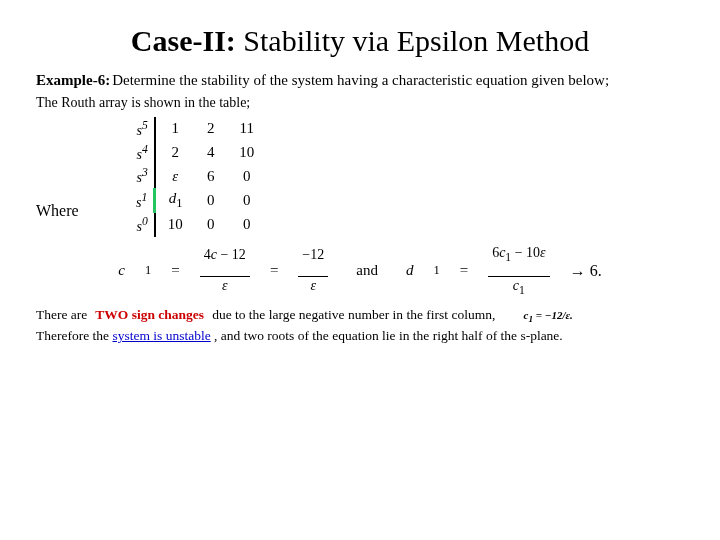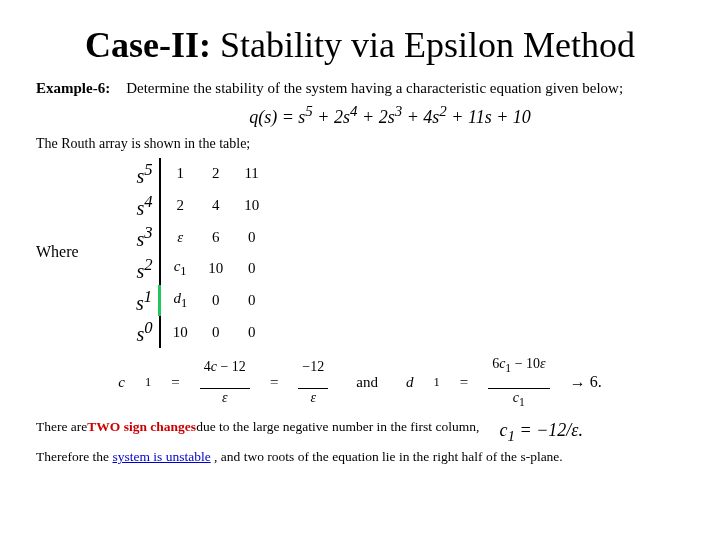--- a/index.html
+++ b/index.html
@@ -13,33 +13,33 @@
       overflow: hidden;
       position: relative;
     }
     .page {
       width: 720px;
       height: 540px;
       padding: 24px 36px 16px 36px;
       position: relative;
     }
     .title {
-      font-size: 36px;
+      font-size: 30px;
       font-weight: normal;
       margin-bottom: 14px;
       color: #000;
       text-align: center;
     }
     .title-bold {
       font-weight: bold;
     }
     .example-line {
       display: flex;
       align-items: center;
-      gap: 16px;
+      gap: 2px;
       margin-bottom: 6px;
     }
     .routh-label {
       font-size: 14px;
       margin-bottom: 6px;
     }
     .table-area {
       display: flex;
       align-items: flex-start;
       margin-left: 10px;
@@ -93,40 +93,37 @@
       margin-top: 2px;
     }
     .red { color: #cc0000; }
     .blue { color: #0000cc; }
     .bold { font-weight: bold; }
     .formula-center {
       text-align: center;
       margin: 4px 0 4px 60px;
     }
     
-    .s-col { font-style: italic; font-size: 20px; }
+    .s-col { font-style: italic; font-size: 14px; }
   </style>
 </head>
 <body>
 
 <div class="page">
 
   <div class="title">
     <span class="title-bold">Case-II:</span>
     <span> Stability via Epsilon Method</span>
   </div>
 
   <div class="example-line">
     <span class="bold">Example-6:</span>
     <span>  Determine the stability of the system having a characteristic equation given below;</span>
   </div>
 
-  <div class="formula-center" style="font-size:18px; font-style:italic; margin-bottom:8px;">
-    <i>q</i>(<i>s</i>) = <i>s</i><sup>5</sup> + 2<i>s</i><sup>4</sup> + 2<i>s</i><sup>3</sup> + 4<i>s</i><sup>2</sup> + 11<i>s</i> + 10
-  </div>
 
   <div class="routh-label">The Routh array is shown in the table;</div>
 
   <div style="display:flex; align-items:flex-start;">
 
     <div style="width:80px; padding-top:85px;">
       <span class="where-label">Where</span>
     </div>
 
     <div class="table-area">
@@ -141,26 +138,20 @@
           <tr>
             <td class="s-col row-label"><i>s</i><sup>4</sup></td>
             <td style="border-left:2px solid #000; padding-left:12px;">2</td>
             <td>4</td>
             <td>10</td>
           </tr>
           <tr>
             <td class="s-col row-label"><i>s</i><sup>3</sup></td>
             <td style="border-left:2px solid #000; padding-left:12px;"><i>ε</i></td>
             <td>6</td>
-            <td>0</td>
-          </tr>
-          <tr>
-            <td class="s-col row-label"><i>s</i><sup>2</sup></td>
-            <td style="border-left:2px solid #000; padding-left:12px;"><i>c</i><sub>1</sub></td>
-            <td>10</td>
             <td>0</td>
           </tr>
           <tr>
             <td class="s-col row-label"><i>s</i><sup>1</sup></td>
             <td style="border-left:3px solid #22c55e; padding-left:12px;"><i>d</i><sub>1</sub></td>
             <td>0</td>
             <td>0</td>
           </tr>
           <tr>
             <td class="s-col row-label"><i>s</i><sup>0</sup></td>
@@ -194,25 +185,25 @@
       <sub>1</sub>
     <span>=</span>
     <span class="frac">
       <span class="num">6<i>c</i><sub>1</sub> − 10<i>ε</i></span>
       <span class="den"><i>c</i><sub>1</sub></span>
     </span>
     <span style="font-size:16px;">→ 6.</span>
   </div>
 
   <div class="bottom-text" style="margin-top:6px;">
-    <div style="display:flex; align-items:flex-start; flex-wrap:wrap; gap:0;">
+    <div style="display:flex; align-items:flex-end; flex-wrap:wrap; gap:8px;">
       <span>There are </span>
       <span class="red bold">TWO sign changes</span>
       <span> due to the large negative number in the first column,&nbsp;&nbsp;&nbsp;&nbsp;&nbsp;&nbsp;</span>
-      <span style="font-style:italic; font-size:18px;">
+      <span style="font-style:italic; font-size:11px;font-weight:bold;">
         <i>c</i><sub>1</sub> = −12/<i>ε</i>.
       </span>
     </div>
     <div>
       <span>Therefore the </span>
       <span class="blue" style="text-decoration:underline;">system is unstable</span>
       <span>, and two roots of the equation lie in the right half of the s-plane.</span>
     </div>
   </div>
 

